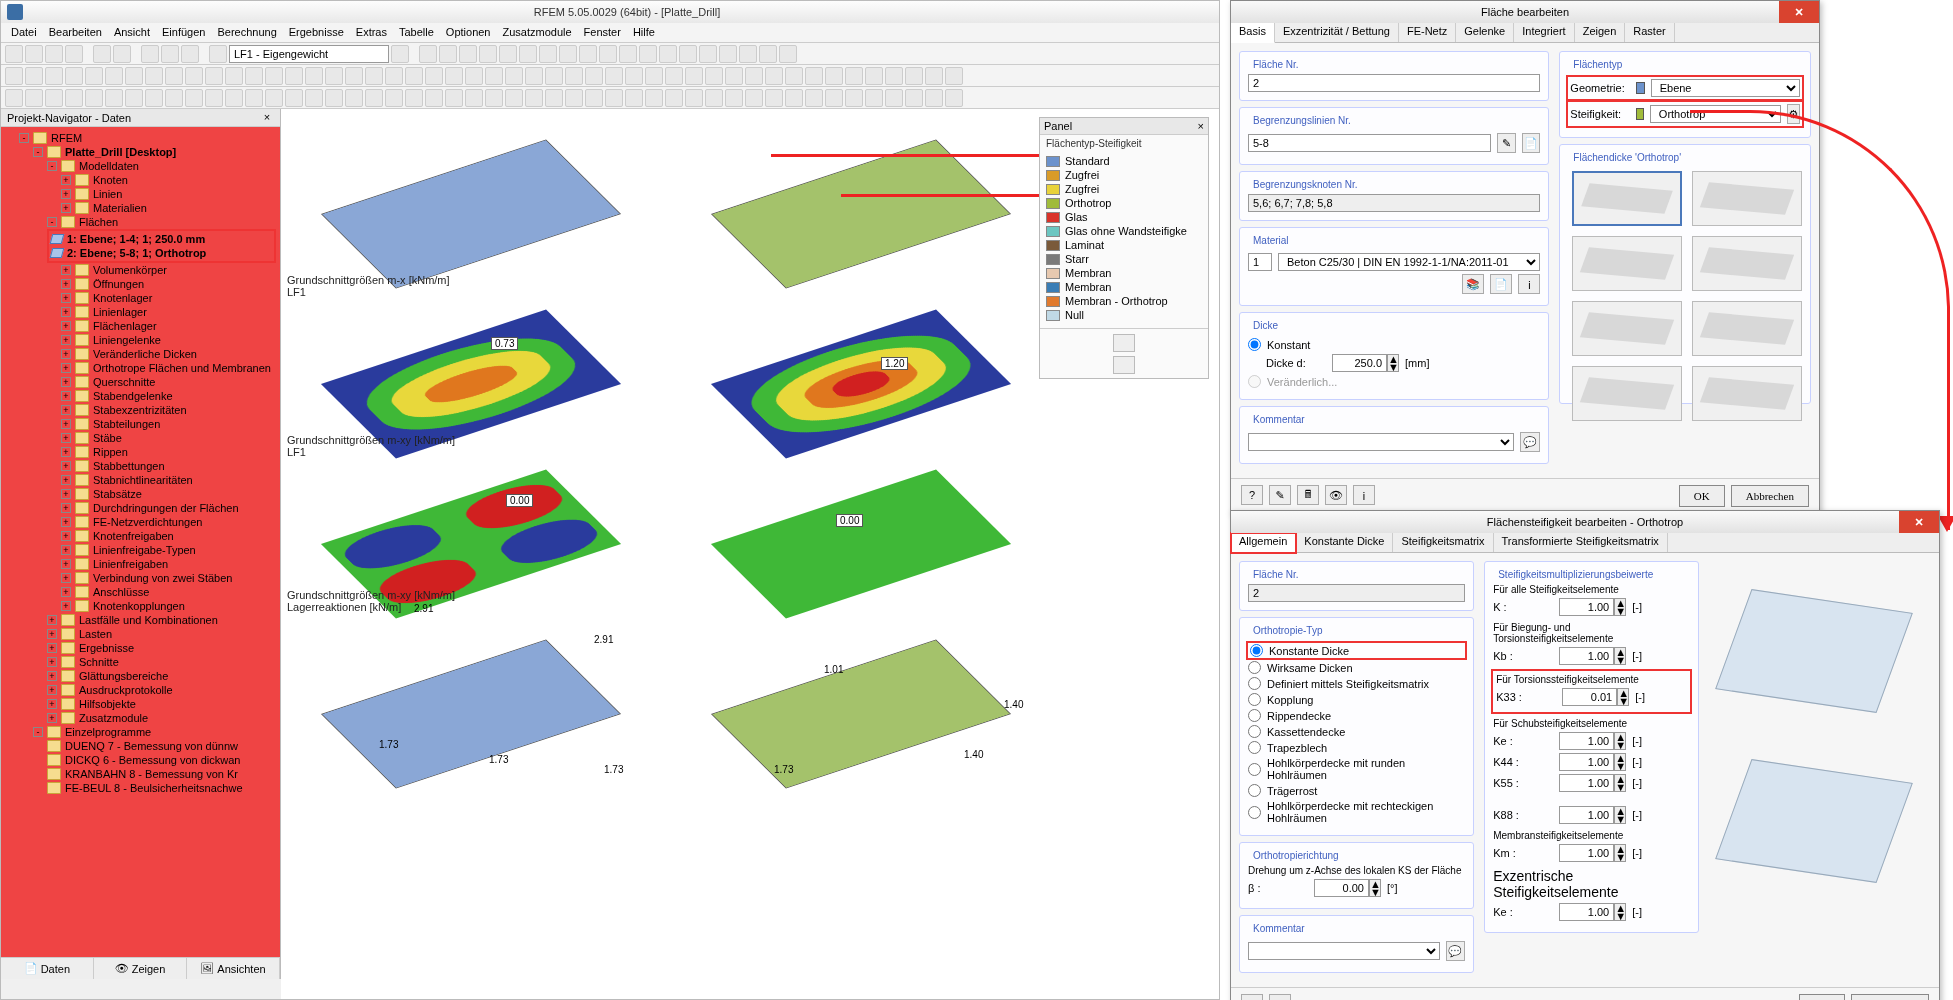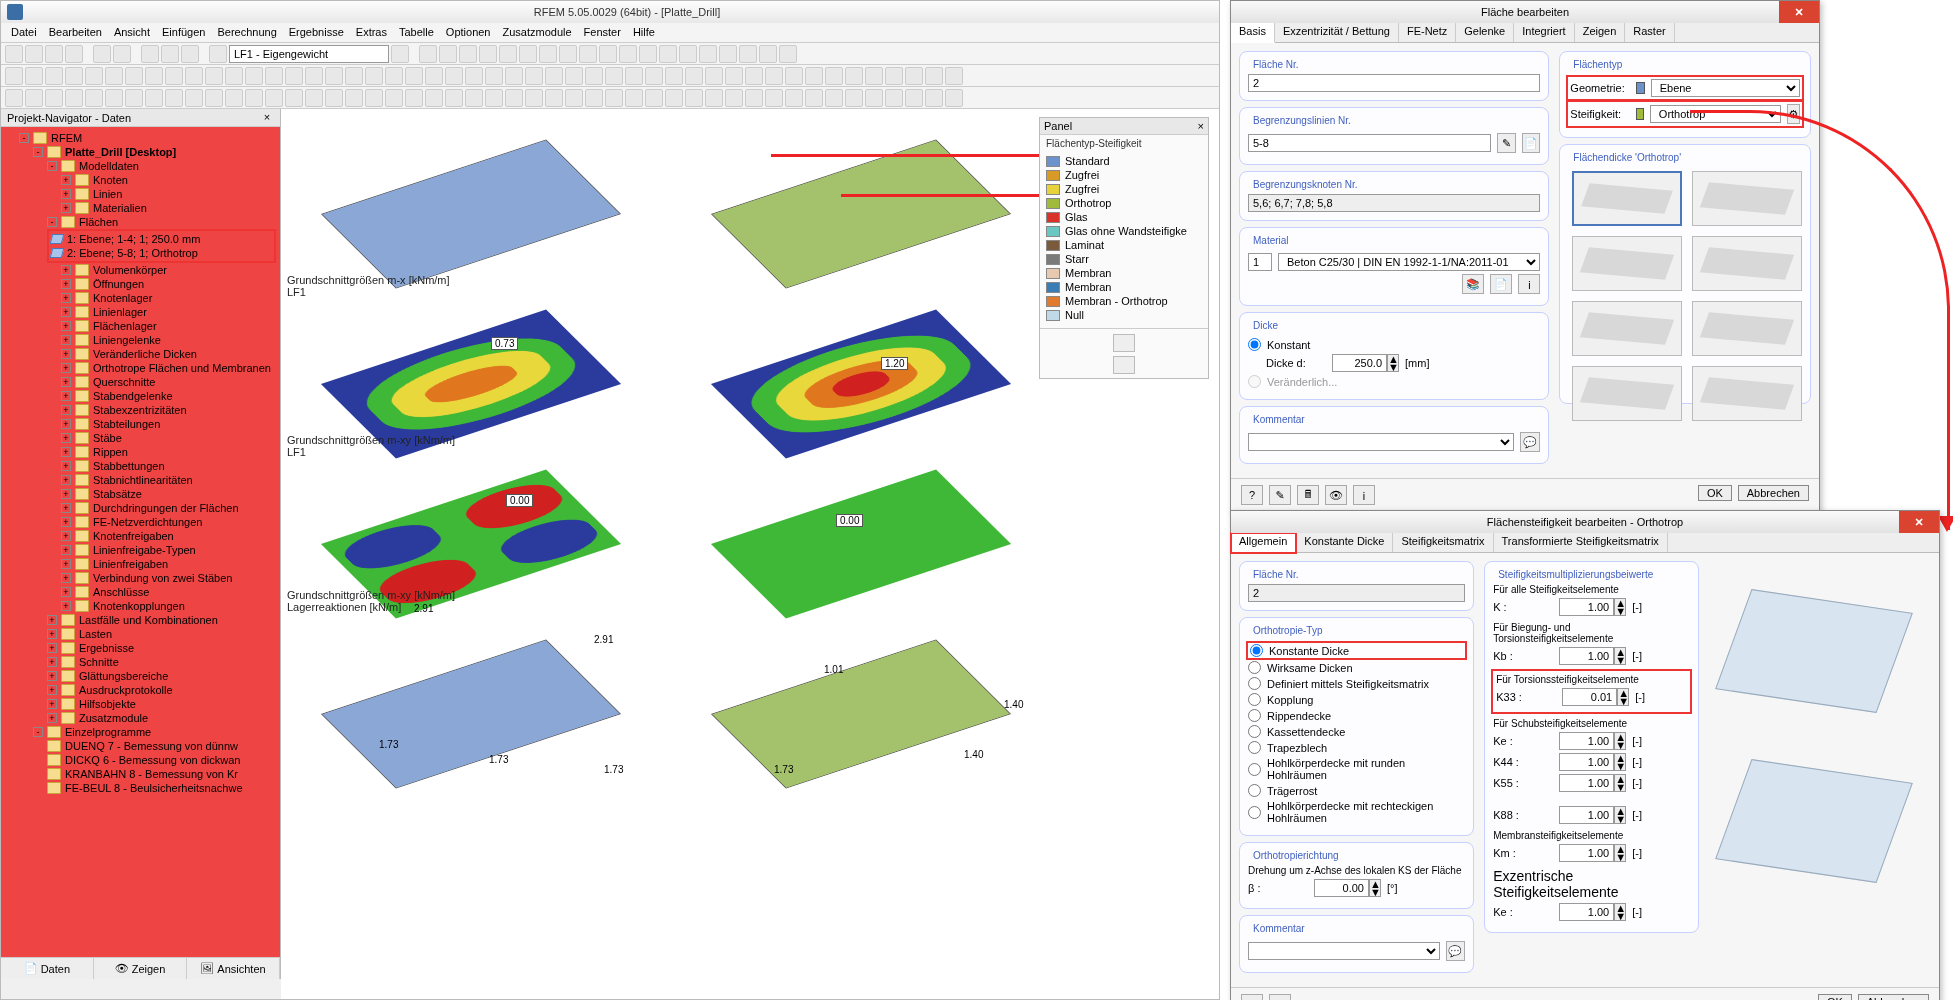--- a/index.html
+++ b/index.html
@@ -54,30 +54,30 @@
 
 
 .dialog { position: absolute; background: #f6f6f6; border: 1px solid #888; box-shadow: 2px 2px 6px rgba(0,0,0,.25); }
 .dlg-title { height: 22px; background: linear-gradient(#fafafa,#e2e2e2); display: flex; align-items: center; justify-content: center; position: relative; }
 .dlg-close { position: absolute; right: 0; top: 0; width: 40px; height: 22px; background: #d9432f; color: #fff; display: flex; align-items: center; justify-content: center; font-weight: bold; }
 .dlg-tabs { display: flex; background: #eee; border-bottom: 1px solid #bbb; height: 20px; }
 .dlg-tabs div { padding: 2px 8px; border-right: 1px solid #ccc; cursor: default; }
 .dlg-tabs .active { background: #fff; border-bottom: 1px solid #fff; margin-bottom: -1px; }
 .dlg-tabs .hl-red { outline: 2px solid #e33; outline-offset: -1px; }
 .dlg-body { padding: 8px; display: flex; gap: 10px; }
-.group { border: 1px solid #c7d0ff; border-radius: 8px; padding: 6px 8px 8px; margin-bottom: 6px; background: #fdfdff; }
+.group { border: 1px solid #c7d0ff; border-radius: 3px; padding: 6px 8px 8px; margin-bottom: 6px; background: #fdfdff; }
 .group-title { color: #4060c0; font-size: 10px; margin: -11px 0 4px 2px; background: #fdfdff; display: inline-block; padding: 0 3px; }
 input[type=text], select { width: 100%; height: 18px; border: 1px solid #999; padding: 0 4px; font-size: 11px; background: #fff; }
 .row { display: flex; align-items: center; gap: 6px; margin: 3px 0; }
 .row label { min-width: 60px; }
 .btn-sm { width: 22px; height: 20px; border: 1px solid #aaa; background: #eee; }
 .hl-red-box { outline: 2px solid #e33; outline-offset: 0; }
 .dlg-footer { display: flex; justify-content: flex-end; gap: 6px; padding: 6px 10px; border-top: 1px solid #ccc; }
 .dlg-footer .left { margin-right: auto; display: flex; gap: 6px; }
-.dlg-btn { height: 16px; padding: 0 8px; border: 1px solid #888; background: #eee; }
+.dlg-btn { height: 22px; padding: 0 14px; border: 1px solid #888; background: #eee; font-family: Liberation Serif, serif; }
 
 
 .tiles { display: grid; grid-template-columns: repeat(2,1fr); gap: 10px; padding: 4px; }
 .tile { width: 110px; height: 55px; border: 1px solid #bbb; background: #f0f0f0; position: relative; }
 .tile.sel { border: 2px solid #4a78bb; }
 .tile::after { content:""; position:absolute; left:10px; right:10px; top:14px; bottom:14px; background:#d8d8d8; transform: skewX(-20deg) skewY(5deg);}
 
 
 .spin { display: inline-flex; align-items: center; }
 .spin input { width: 55px; text-align: right; }
@@ -290,21 +290,21 @@
                   <span class="exp">+</span>
                   <span class="fld"></span>
                   <span>Materialien</span>
                 </li>
               </ul>
             <li>
                 <span class="exp">-</span>
                 <span class="fld"></span>
                 <span>Flächen</span>
               </li>
-            <ul class="hl-red" style="display:block;">
+            <ul class="hl-red" style="display:block;font-weight:bold;">
               <li>
                   <span class="surf"></span>
                   <span>1: Ebene; 1-4; 1; 250.0 mm</span>
                 </li>
               <li>
                   <span class="surf"></span>
                   <span>2: Ebene; 5-8; 1; Orthotrop</span>
                 </li>
             </ul>
             <ul id="nav-mid">

